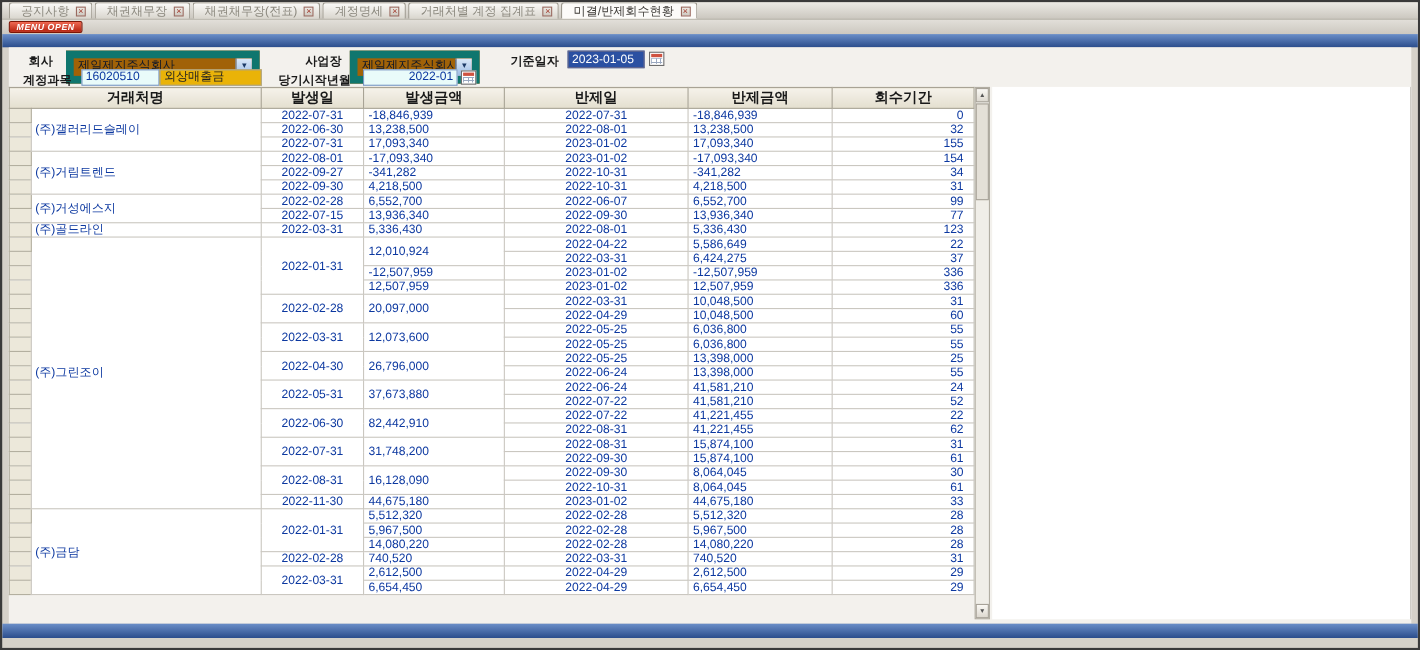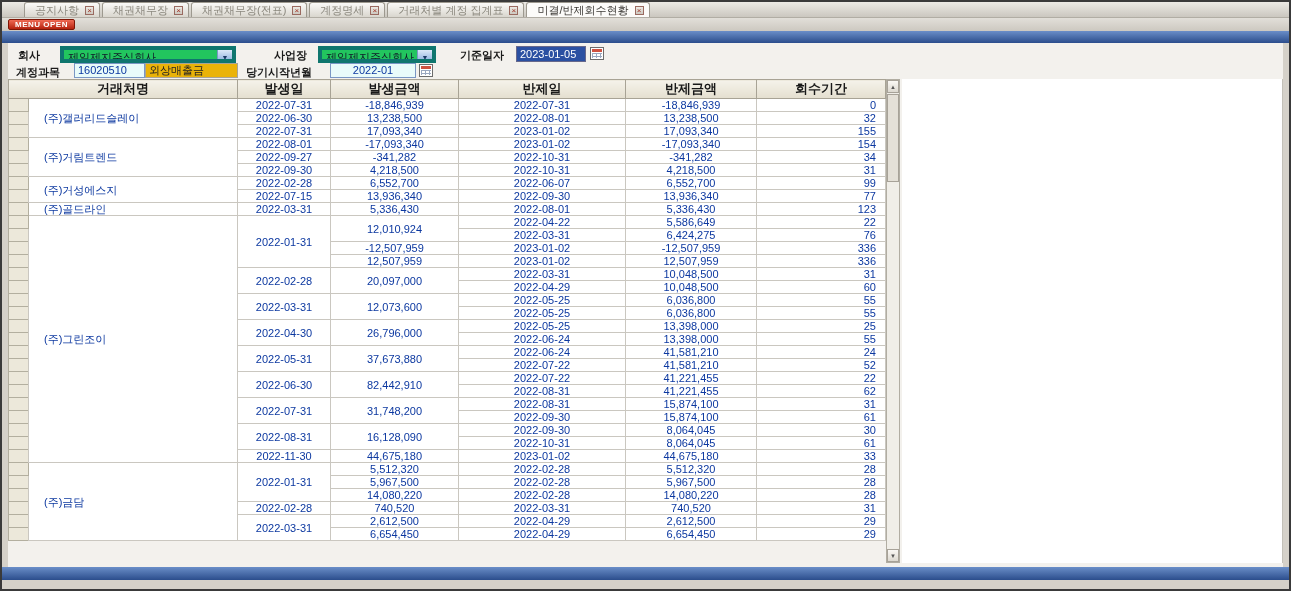--- a/index.html
+++ b/index.html
@@ -1,56 +1,56 @@
 <!DOCTYPE html>
 <html><head>
 <meta charset="utf-8">
 <style>
   *{box-sizing:border-box;margin:0;padding:0}
   html,body{background:#9a9a9a}
   body{font-family:"Liberation Sans","DejaVu Sans",sans-serif}
   .window{position:relative;width:1291px;height:591px;background:#d5d1c9;border:2px solid #3a3a3a;overflow:hidden}
 
   
-  .tabbar{position:absolute;left:0;top:0;right:0;height:16px;background:linear-gradient(#eceae5,#cbc7bf);border-bottom:1px solid #b1ada4;padding-left:22px;display:flex;align-items:center}
+  .tabbar{position:absolute;left:0;top:0;right:0;height:16px;background:linear-gradient(#eceae5,#cbc7bf);border-bottom:1px solid #b1ada4;padding-left:6px;display:flex;align-items:center}
   .tab{display:flex;align-items:center;gap:6px;height:15px;padding:0 5px 0 10px;margin-right:2px;border:1px solid #9d998f;border-bottom:none;border-radius:3px 3px 0 0;background:linear-gradient(#fbfaf8,#d9d6ce);font-size:11px;color:#8b887e;white-space:nowrap;cursor:default}
   .tab.active{background:#fcfbf9;color:#3c3a36}
   .tclose{display:inline-block;width:9px;height:9px;line-height:8px;text-align:center;font-size:8px;color:#a03325;background:linear-gradient(#ece9e3,#cdc9c1);border:1px solid #9a6a60}
 
   
   .menustrip{position:absolute;left:0;top:16px;right:0;height:13px;background:linear-gradient(#e2dfd9,#ccc8c0)}
-  .menu-open{position:absolute;left:6px;top:1px;height:11px;line-height:10px;padding:0 6px;background:linear-gradient(#ef6a54,#b5220e);border:1px solid #7e1505;border-radius:2px;color:#fff;font-size:8px;font-weight:bold;letter-spacing:.5px}
+  .menu-open{position:absolute;left:6px;top:1px;height:11px;line-height:10px;padding:0 6px;background:linear-gradient(#ef6a54,#b5220e);border:1px solid #7e1505;border-radius:2px;color:#fff;font-size:8px;font-weight:bold;font-style:italic;letter-spacing:.5px}
   .band{position:absolute;left:0;right:0;background:linear-gradient(#6a8ec8,#2b4d8c)}
   .band.top{top:29px;height:12px}
   .band.bottom{top:565px;height:13px}
 
   
   .content{position:absolute;left:6px;top:41px;width:1275px;height:524px;background:#f3f1ed}
 
   
-  .flabel{position:absolute;font-size:11px;font-weight:bold;color:#1a1a1a;text-align:left}
-  .combo{position:absolute;height:17px;background:#22c55e;border:4px solid #0f766e;font-size:11px;color:#101828;line-height:15px;padding:0 17px 3px 4px;white-space:nowrap;overflow:hidden}
+  .flabel{position:absolute;font-size:11px;font-weight:bold;color:#1a1a1a;text-align:center}
+  .combo{position:absolute;height:17px;background:#a16207;border:7px solid #0f766e;font-size:11px;color:#101828;line-height:15px;padding:0 17px 16px 4px;white-space:nowrap;overflow:hidden}
   .combo .arrow{position:absolute;right:0;top:0;bottom:0;width:15px;background:linear-gradient(#dce9f8,#9cbbe4);border-left:1px solid #7a97c4;font-size:7px;color:#1c3a66;text-align:center;line-height:15px}
   .field{position:absolute;height:15px;border:1px solid #7a97c4;font-size:11px;line-height:13px;padding:0 3px;white-space:nowrap;overflow:hidden}
   .field.cyan{background:#e9fbfa;color:#0c38a0}
-  .field.center{text-align:center}
+  .field.center{text-align:right}
   .field.cream{background:#eab308;color:#222;border-color:#a9a496}
   .field.selected{background:#2b50a2;color:#fff;text-align:left;border-color:#66688c;height:16px;line-height:14px}
   .cal{position:absolute;width:14px;height:13px;background:#fff;border:1px solid #6c6c6c}
   .cal::before{content:"";position:absolute;left:1px;right:1px;top:1px;height:3px;background:#cf5240}
   .cal::after{content:"";position:absolute;left:1px;right:1px;top:5px;bottom:1px;background:repeating-linear-gradient(90deg,#9aa8c0 0 1px,transparent 1px 4px),repeating-linear-gradient(#9aa8c0 0 1px,transparent 1px 3px)}
 
   
   .grid{position:absolute;left:0;top:36px;border-collapse:collapse;table-layout:fixed;width:878px;background:#fff}
   .grid th{background:linear-gradient(#f5f2ea,#e4dfcf);border:1px solid #a8a395;font-size:13px;font-weight:bold;color:#191919;height:16px;padding:0;white-space:nowrap}
   .grid td{border:1px solid #cac7c0;font-size:11px;color:#0c38a0;height:12.6px;line-height:12px;padding:0 4px;overflow:hidden;white-space:nowrap;vertical-align:middle}
   .grid td.ind{background:#ece8da;border-color:#b3af9f;padding:0}
-  .grid td.name{text-align:left;padding-left:15px}
+  .grid td.name{text-align:left;padding-left:3px}
   .grid td.date{text-align:center}
-  .grid td.amt{text-align:center}
+  .grid td.amt{text-align:left}
   .grid td.days{text-align:right;padding-right:9px}
 
   
   .vscroll{position:absolute;left:878px;top:36px;width:14px;height:484px;background:#f0eee8;border:1px solid #b1ada2}
   .sbtn{position:absolute;left:0;width:12px;height:13px;background:linear-gradient(#faf8f4,#ddd9d0);border:1px solid #a7a298;font-size:6px;color:#555;text-align:center;line-height:12px}
   .sbtn.up{top:0}
   .sbtn.down{bottom:0}
   .sthumb{position:absolute;left:0;top:14px;width:12px;height:88px;background:#e4e0d7;border:1px solid #a7a298}
   .rightpanel{position:absolute;left:894px;top:36px;width:381px;height:484px;background:#fff;border-right:1px solid #c3c0b8}
 </style>
@@ -223,21 +223,21 @@
             <td class="date" rowspan="4">2022-01-31</td>
             <td class="amt" rowspan="2">12,010,924</td>
             <td class="date">2022-04-22</td>
             <td class="amt">5,586,649</td>
             <td class="days">22</td>
           </tr>
           <tr>
             <td class="ind"></td>
             <td class="date">2022-03-31</td>
             <td class="amt">6,424,275</td>
-            <td class="days">76</td>
+            <td class="days">37</td>
           </tr>
           <tr>
             <td class="ind"></td>
             <td class="amt">-12,507,959</td>
             <td class="date">2023-01-02</td>
             <td class="amt">-12,507,959</td>
             <td class="days">336</td>
           </tr>
           <tr>
             <td class="ind"></td>

